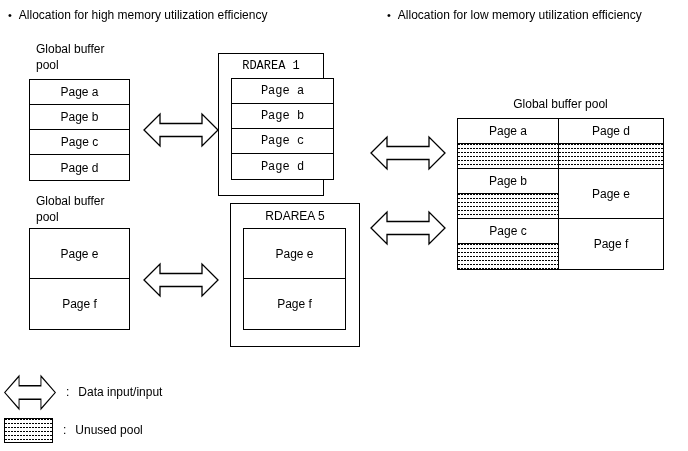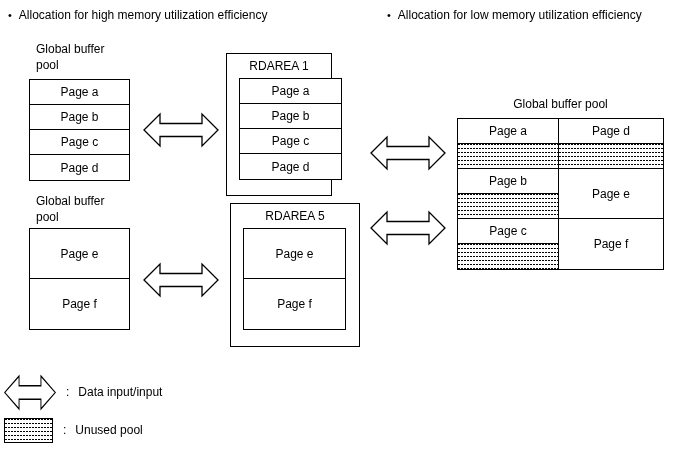--- a/index.html
+++ b/index.html
@@ -79,21 +79,21 @@
     <div class="vrow">Page a</div>
     <div class="vrow">Page b</div>
     <div class="vrow">Page c</div>
     <div class="vrow">Page d</div>
   </div>
 
   <svg class="abs" style="left:143px; top:112px;" width="76" height="36" viewBox="0 0 76 36">
     <polygon points="1,18 17,2 17,11.5 59,11.5 59,2 75,18 59,34 59,24.5 17,24.5 17,34" fill="#fff" stroke="#000" stroke-width="1.3"></polygon>
   </svg>
 
-  <div class="abs rdarea-box" style="left:226px; top:53px; width:106px; height:143px;">
+  <div class="abs rdarea-box" style="left:218px; top:53px; width:106px; height:143px;font-family:Liberation Mono, monospace;">
     <div class="rdarea-title">RDAREA 1</div>
     <div class="abs vtable h25" style="left:12px; top:24px; width:103px;">
       <div class="vrow">Page a</div>
       <div class="vrow">Page b</div>
       <div class="vrow">Page c</div>
       <div class="vrow">Page d</div>
     </div>
   </div>
 
   <div class="abs pool-label" style="left:36px; top:193px;">Global buffer

